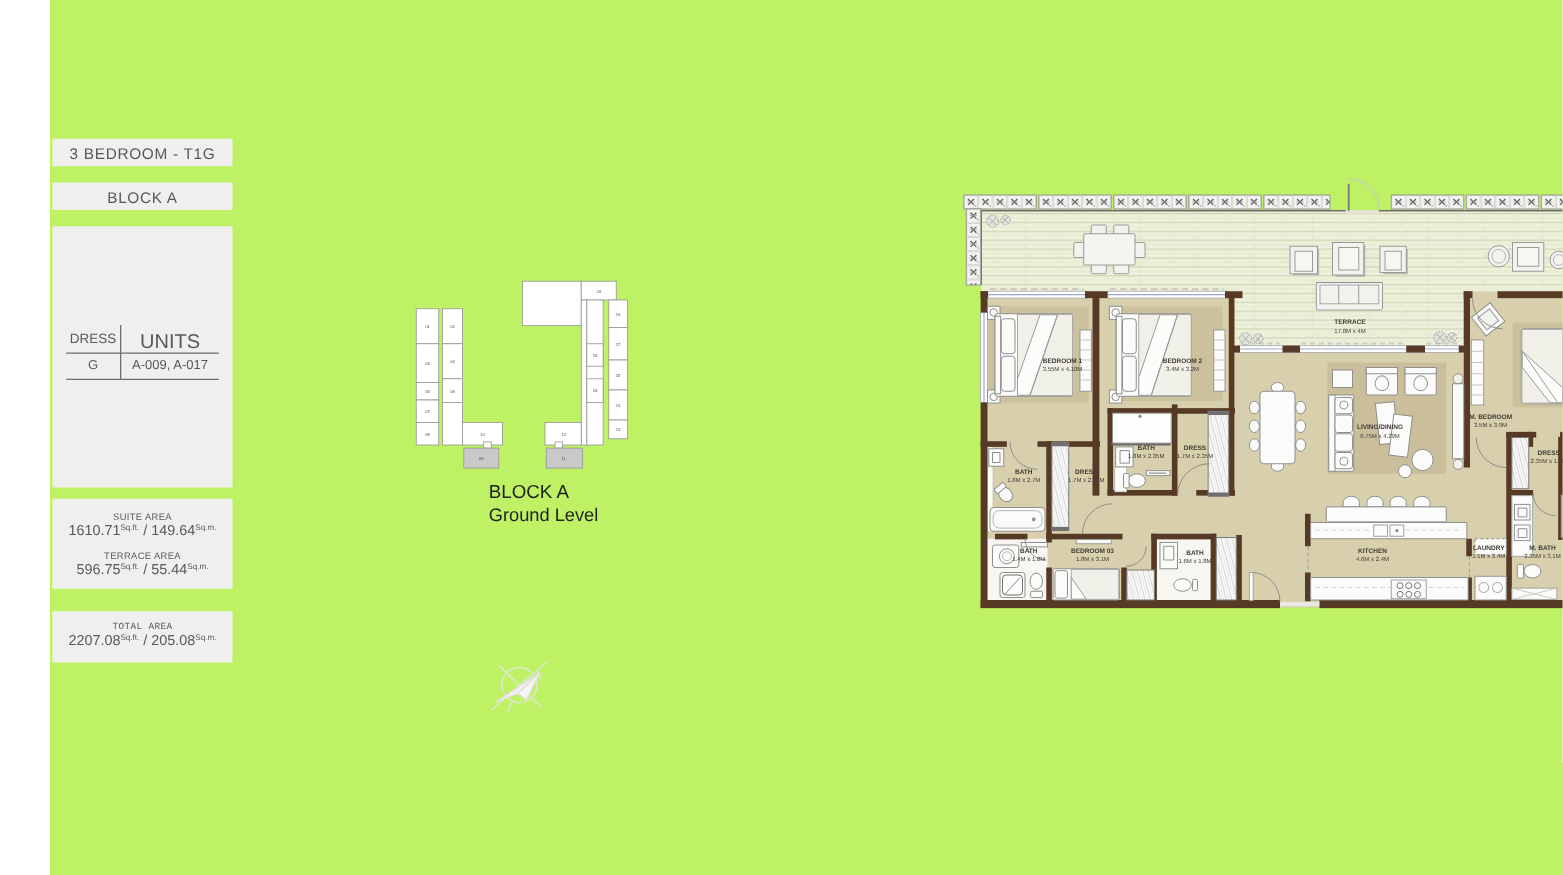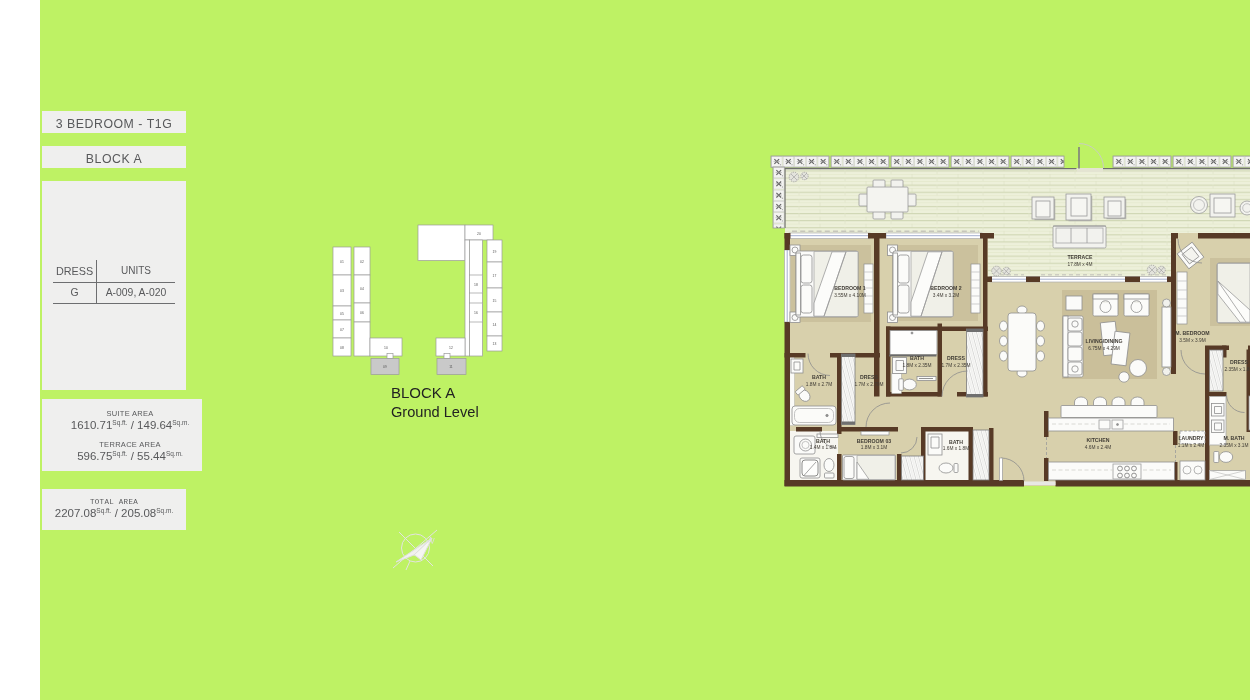--- a/index.html
+++ b/index.html
@@ -16,27 +16,27 @@
 <div class="bar" style="top:111px;height:22px;line-height:23px;"><span class="bt">3 BEDROOM - T1G</span></div>
 
 <div class="bar" style="top:146px;height:22px;line-height:23px;"><span class="bt">BLOCK A</span></div>
 
 <div class="bar" style="top:181px;height:209px;">
   <div style="position:absolute;left:11px;top:81px;width:122px;color:#58595b;">
     <div style="position:absolute;left:43px;top:-2px;width:1px;height:44px;background:#6d6e70;"></div>
     <div style="position:absolute;left:0;top:20px;width:122px;height:1px;background:#6d6e70;"></div>
     <div style="position:absolute;left:0;top:41px;width:122px;height:1px;background:#6d6e70;"></div>
     <div style="position:absolute;left:0;top:3px;width:43px;font-size:10.8px;text-align:center;">DRESS</div>
-    <div style="position:absolute;left:44px;top:3px;width:78px;font-size:10px;text-align:center;">UNITS</div>
+    <div style="position:absolute;left:44px;top:3px;width:78px;font-size:16px;text-align:center;">UNITS</div>
     <div style="position:absolute;left:0;top:25px;width:43px;font-size:10.4px;text-align:center;">G</div>
-    <div style="position:absolute;left:44px;top:25px;width:78px;font-size:10.4px;text-align:center;">A-009, A-020</div>
+    <div style="position:absolute;left:44px;top:25px;width:78px;font-size:10.4px;text-align:center;">A-009, A-017</div>
   </div>
 </div>
 
-<div class="bar" style="top:399px;height:72px;color:#58595b;padding-left:16px;">
+<div class="bar" style="top:399px;height:72px;color:#58595b;">
   <div style="margin-top:10px;font-size:7.5px;letter-spacing:0.3px;">SUITE AREA</div>
   <div style="font-size:11.5px;margin-top:1px;">1610.71<span style="font-size:6.5px;vertical-align:4px;">Sq.ft.</span> / 149.64<span style="font-size:6.5px;vertical-align:4px;">Sq.m.</span></div>
   <div style="margin-top:9px;font-size:7.5px;letter-spacing:0.3px;">TERRACE AREA</div>
   <div style="font-size:11.5px;margin-top:1px;">596.75<span style="font-size:6.5px;vertical-align:4px;">Sq.ft.</span> / 55.44<span style="font-size:6.5px;vertical-align:4px;">Sq.m.</span></div>
 </div>
 
 <div class="bar" style="top:489px;height:41px;color:#58595b;">
   <div style="margin-top:9px;font-size:7.5px;letter-spacing:0.3px;font-family:Liberation Mono, monospace;">TOTAL AREA</div>
   <div style="font-size:11.5px;margin-top:1px;">2207.08<span style="font-size:6.5px;vertical-align:4px;">Sq.ft.</span> / 205.08<span style="font-size:6.5px;vertical-align:4px;">Sq.m.</span></div>
 </div>

